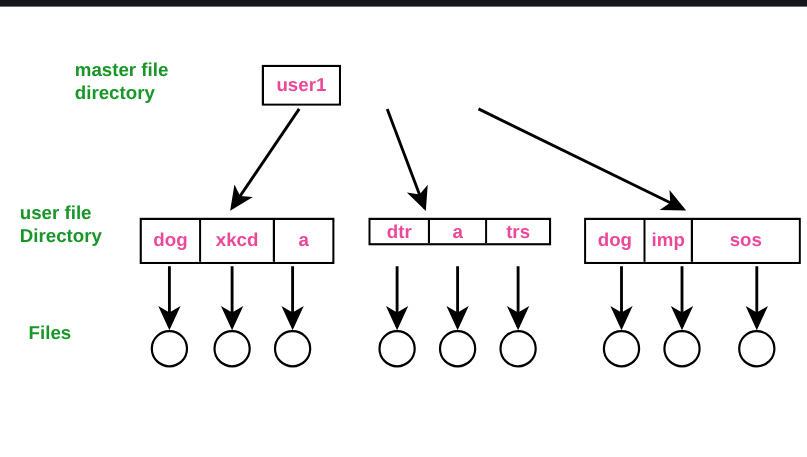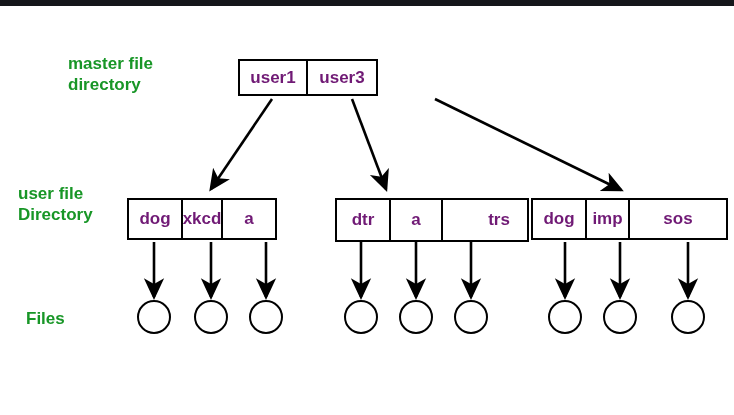--- a/index.html
+++ b/index.html
@@ -27,59 +27,59 @@
     position: absolute;
     color: #189627;
     font-weight: bold;
     font-size: 17px;
     line-height: 21px;
     white-space: pre;
     letter-spacing: 0px;
   }
   #label-master   { left: 68px;  top: 53px;  text-align: left; }
   #label-userdir  { left: 18px;  top: 183px; text-align: left; }
-  #label-files    { left: 26px;  top: 308px; text-align: center; }
+  #label-files    { left: 26px;  top: 292px; text-align: center; }
 
   
   .dir-box {
     position: absolute;
     display: flex;
     box-sizing: border-box;
     border: 2px solid #000000;
     background: #ffffff;
   }
   .dir-cell {
     box-sizing: border-box;
     display: flex;
     align-items: center;
     justify-content: center;
-    color: #701a75;
+    color: #ec4899;
     font-weight: bold;
     font-size: 17px;
     border-right: 2px solid #000000;
     background: #ffffff;
     height: 100%;
   }
   .dir-cell:last-child { border-right: none; }
 
   #mfd      { left: 238px; top: 59px;  height: 37px; }
   #mfd .dir-cell { width: 68px; }
 
   #ufd-0    { left: 127px; top: 198px; height: 42px; }
-  #ufd-1    { left: 335px; top: 198px; height: 44px; }
+  #ufd-1    { left: 335px; top: 198px; height: 25px; }
   #ufd-2    { left: 531px; top: 198px; height: 42px; }
 
   
   #ufd-0 .dir-cell:nth-child(1) { width: 54px; }
-  #ufd-0 .dir-cell:nth-child(2) { width: 40px; }
+  #ufd-0 .dir-cell:nth-child(2) { width: 67px; }
   #ufd-0 .dir-cell:nth-child(3) { width: 52px; }
 
   #ufd-1 .dir-cell:nth-child(1) { width: 54px; }
   #ufd-1 .dir-cell:nth-child(2) { width: 52px; }
-  #ufd-1 .dir-cell:nth-child(3) { width: 56px; margin-left: 28px; }
+  #ufd-1 .dir-cell:nth-child(3) { width: 56px; }
 
   #ufd-2 .dir-cell:nth-child(1) { width: 54px; }
   #ufd-2 .dir-cell:nth-child(2) { width: 43px; }
   #ufd-2 .dir-cell:nth-child(3) { width: 96px; }
 
   
   .file-node {
     position: absolute;
     width: 34px;
     height: 34px;
@@ -132,21 +132,20 @@
     <line x1="416" y1="242" x2="416" y2="297" stroke="#000000" stroke-width="2.6" marker-end="url(#ah)"></line>
     <line x1="471" y1="242" x2="471" y2="297" stroke="#000000" stroke-width="2.6" marker-end="url(#ah)"></line>
 
     <line x1="565" y1="242" x2="565" y2="297" stroke="#000000" stroke-width="2.6" marker-end="url(#ah)"></line>
     <line x1="620" y1="242" x2="620" y2="297" stroke="#000000" stroke-width="2.6" marker-end="url(#ah)"></line>
     <line x1="688" y1="242" x2="688" y2="297" stroke="#000000" stroke-width="2.6" marker-end="url(#ah)"></line>
   </svg>
 
   <div class="dir-box" id="mfd">
     <div class="dir-cell">user1</div>
-    <div class="dir-cell">user3</div>
   </div>
 
   <div class="dir-box" id="ufd-0">
     <div class="dir-cell">dog</div>
     <div class="dir-cell">xkcd</div>
     <div class="dir-cell">a</div>
   </div>
 
   <div class="dir-box" id="ufd-1">
     <div class="dir-cell">dtr</div>

